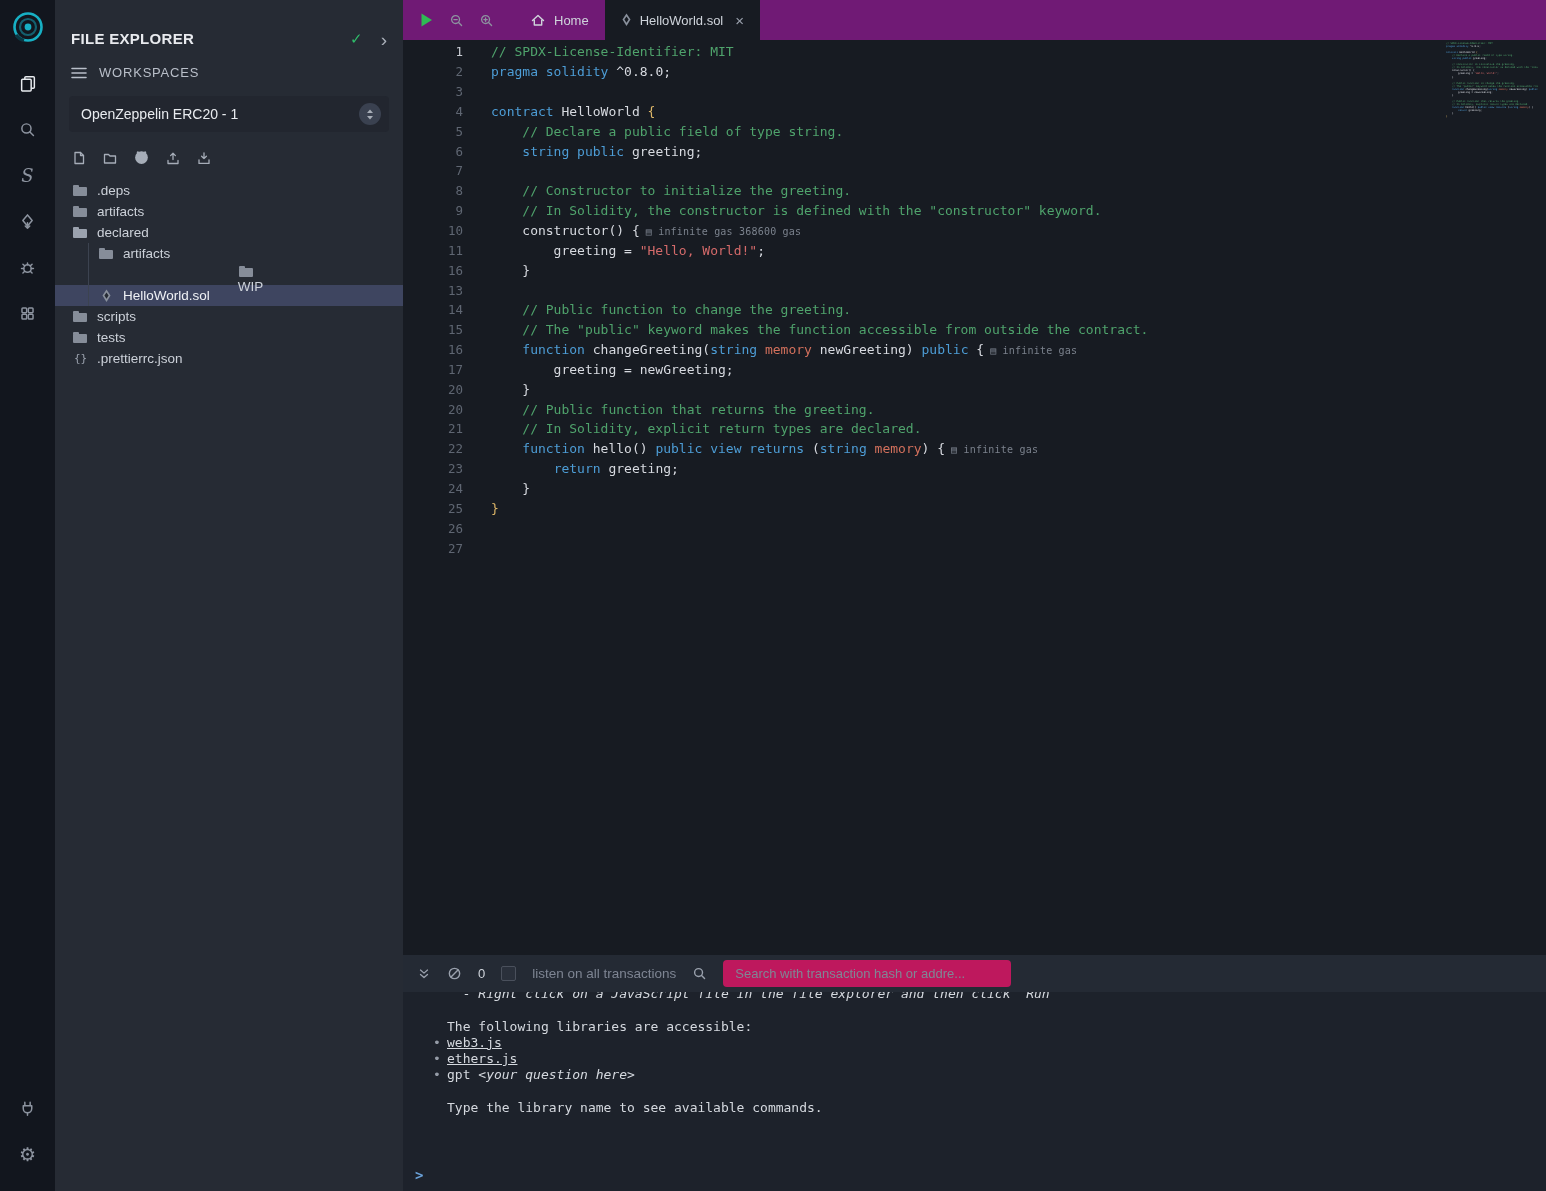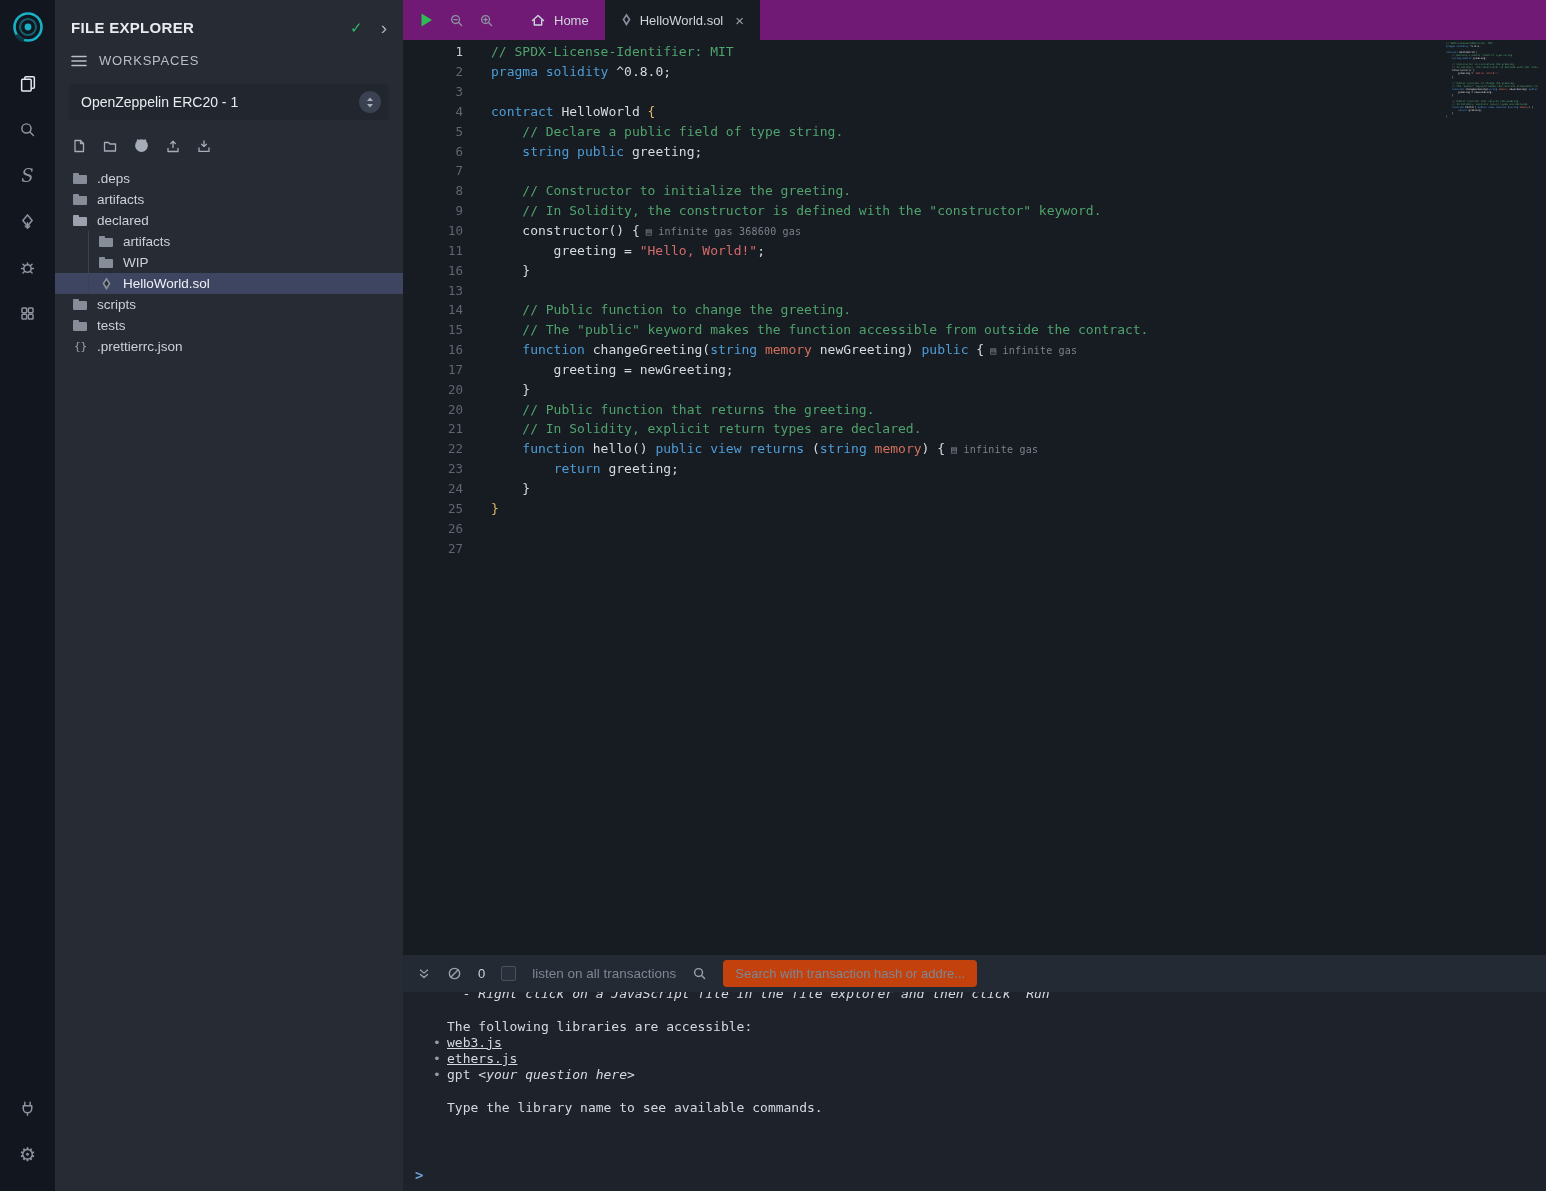--- a/index.html
+++ b/index.html
@@ -13,21 +13,21 @@
 .logo{width:38px;height:38px;margin-bottom:14px;cursor:pointer}
 .ab-btn{width:34px;height:34px;display:flex;align-items:center;justify-content:center;margin:6px 0}
 .ab-btn svg rect,.ab-btn svg path,.ab-btn svg circle,.ab-btn svg line,.ab-btn svg polyline{stroke:#8d94a0;fill:none;stroke-width:1.4;stroke-linecap:round;stroke-linejoin:round}
 .ab-btn.active svg rect,.ab-btn.active svg path{stroke:#e8ebef}
 .ab-spacer{flex:1}
 .sol-s{font-family:"DejaVu Serif",serif;font-style:italic;font-size:18px;color:#8d94a0}
 .glyph{color:#8d94a0;font-size:19px;line-height:1}
 
 
 .explorer{position:absolute;left:55px;top:0;width:348px;height:100%;background:#262b34;z-index:4}
-.exp-header{display:flex;align-items:center;padding:18px 16px 8px}
+.exp-header{display:flex;padding:30px 16px 8px}
 .exp-title{flex:1;font-size:15px;font-weight:700;letter-spacing:.3px;color:#e8eaee}
 .check{color:#2fbc6a;font-size:15px;margin-right:18px}
 .chev{color:#aab0ba;font-size:19px;line-height:1;cursor:pointer}
 .ws-row{display:flex;align-items:center;gap:12px;padding:8px 16px;color:#b9bfc9;font-size:13px;letter-spacing:.8px}
 .ws-row svg path{stroke:#b9bfc9;stroke-width:1.6;stroke-linecap:round}
 .ws-select{margin:8px 14px 4px;height:36px;background:#22262f;border-radius:4px;display:flex;align-items:center;padding:0 8px 0 12px;cursor:pointer}
 .ws-name{flex:1;font-size:14px;color:#e8ebef}
 .ws-circle{width:22px;height:22px;border-radius:50%;background:#3a4150;display:flex;align-items:center;justify-content:center}
 .exp-toolbar{display:flex;align-items:center;gap:15px;padding:13px 16px 10px}
 .exp-toolbar svg path,.exp-toolbar svg circle,.exp-toolbar svg rect{stroke:#a6adb8;fill:none;stroke-width:1.3;stroke-linecap:round;stroke-linejoin:round}
@@ -60,21 +60,21 @@
 .minimap{position:absolute;top:42px;right:8px;width:120px;font-family:"DejaVu Sans Mono",monospace;font-size:2.5px;line-height:3.05px;white-space:pre;pointer-events:none}
 .mline{height:3.05px;overflow:hidden}
 
 
 .terminal{position:absolute;left:403px;top:955px;right:0;bottom:0;background:#1d222b;overflow:hidden}
 .t-toolbar{position:relative;z-index:2;height:37px;background:#242a34;display:flex;align-items:center;gap:16px;padding:0 14px}
 .t-toolbar svg path,.t-toolbar svg circle,.t-toolbar svg line{stroke:#9aa1ad;fill:none;stroke-width:1.5;stroke-linecap:round;stroke-linejoin:round}
 .t-count{font-size:13px;color:#cfd4db}
 .t-check{width:15px;height:15px;border:1px solid #4a505c;border-radius:2px;background:#2a303b;cursor:pointer;flex:none}
 .t-label{font-size:13.5px;color:#7e8593}
-.t-search{width:254px;height:27px;background:#c2410c;border:none;border-radius:4px;color:#e2e6ec;font-size:13px;padding:8px 12px;outline:none;font-family:"Liberation Sans",sans-serif}
+.t-search{width:288px;height:27px;background:#be185d;border:none;border-radius:4px;color:#e2e6ec;font-size:13px;padding:8px 12px;outline:none;font-family:"Liberation Sans",sans-serif}
 .t-search::placeholder{color:#7f8795}
 .t-body{position:relative;z-index:1;margin-top:-6px;font-family:"DejaVu Sans Mono",monospace;font-size:13px;color:#d5d9df}
 .tline{position:relative;padding-left:44px;line-height:16.3px;min-height:16.3px;white-space:pre}
 .bullet{position:absolute;left:30px;color:#959ca7}
 .wi{font-style:italic}
 .wu{text-decoration:underline;cursor:pointer}
 .prompt{position:absolute;left:12px;bottom:8px;z-index:2;font-family:"DejaVu Sans Mono",monospace;font-size:14px;font-weight:700;color:#6aa1d8}
 </style>
 </head>
 <body>
@@ -209,21 +209,21 @@
           <span class="fold open" style="position:absolute;inset:0"></span>
         </span>
         <span>declared</span>
       </div>
       <div class="tree-row" style="padding-left: 43px;">
         <span class="ficon">
           <span class="fold" style="position:absolute;inset:0"></span>
         </span>
         <span>artifacts</span>
       </div>
-      <div class="tree-row" style="padding-left: 43px;">
+      <div class="tree-row" style="padding-left: 43px; flex-direction: column;">
         <span class="ficon">
           <span class="fold" style="position:absolute;inset:0"></span>
         </span>
         <span>WIP</span>
       </div>
       <div class="tree-row selected" style="padding-left: 43px;">
         <span class="ficon">
           <svg width="11" height="14" viewBox="0 0 11 14">
             <path d="M5.5 0.5 L9.5 6.5 L5.5 13 L1.5 6.5 Z" fill="#8a919d"></path>
             <path d="M5.5 3.4 L7.6 6.5 L5.5 9.8 L3.4 6.5 Z" fill="#262b34"></path>

